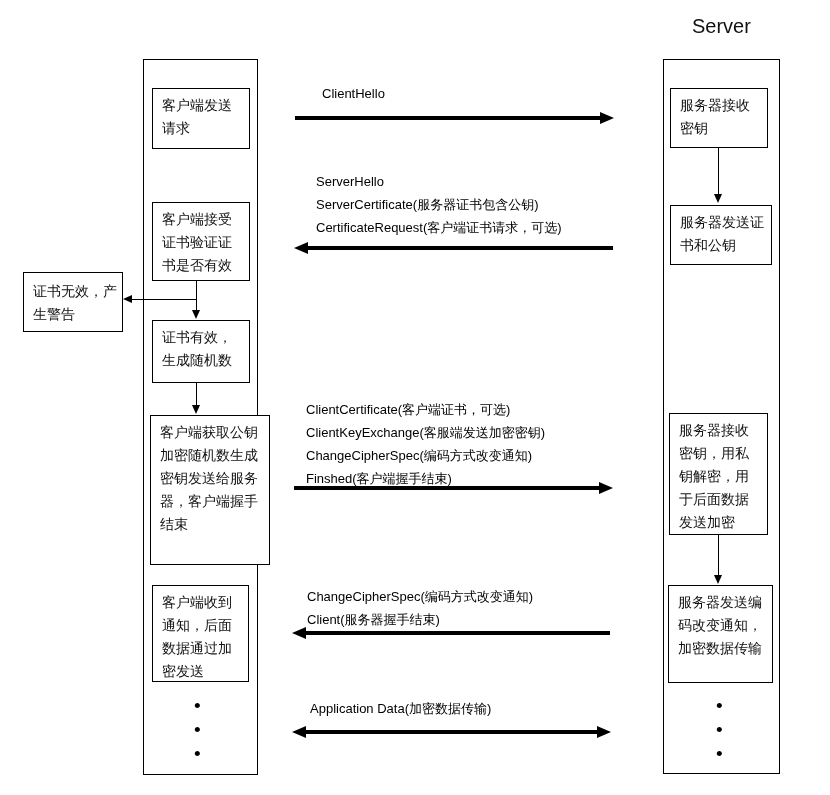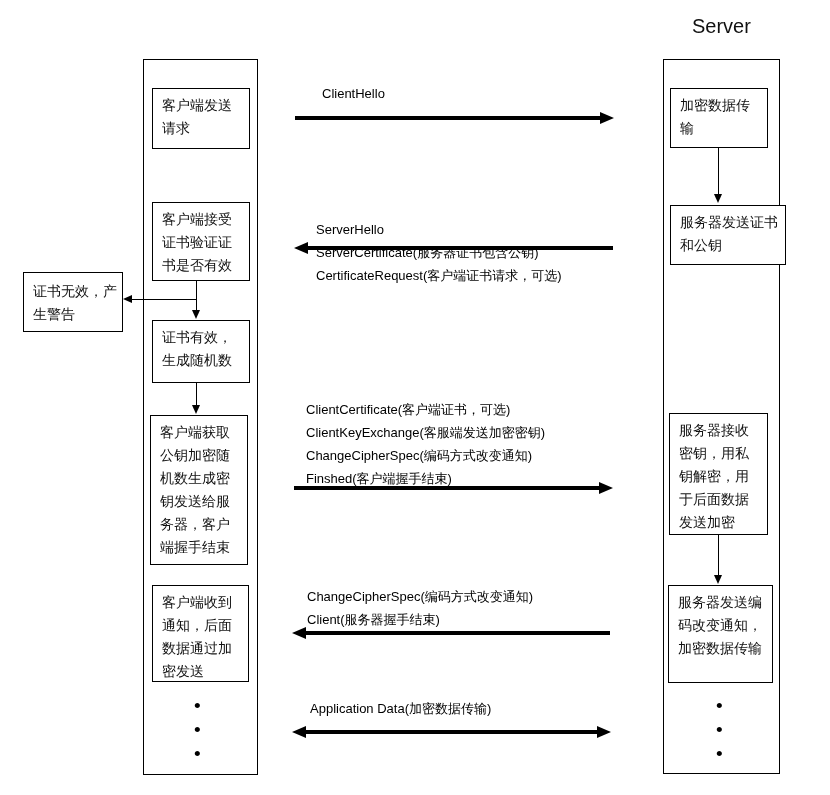--- a/index.html
+++ b/index.html
@@ -92,39 +92,39 @@
 
   <div class="title" style="left:170px; top:29px;margin-top:32px;">Client</div>
   <div class="title" style="left:692px; top:15px;">Server</div>
 
   <div class="lifeline" style="left:143px; top:59px; width:115px; height:716px;"></div>
   <div class="lifeline" style="left:663px; top:59px; width:117px; height:715px;"></div>
 
   <div class="node" style="left:152px; top:88px;  width:98px;  height:61px;">客户端发送请求</div>
   <div class="node" style="left:152px; top:202px; width:98px;  height:79px;">客户端接受证书验证证书是否有效</div>
   <div class="node" style="left:152px; top:320px; width:98px;  height:63px;">证书有效，生成随机数</div>
-  <div class="node" style="left:150px; top:415px; width:98px;  height:150px;">客户端获取公钥加密随机数生成密钥发送给服务器，客户端握手结束</div>
+  <div class="node" style="left:150px; top:415px; width:120px;  height:150px;">客户端获取公钥加密随机数生成密钥发送给服务器，客户端握手结束</div>
   <div class="node" style="left:152px; top:585px; width:97px;  height:97px;font-family:Liberation Serif, serif;">客户端收到通知，后面数据通过加密发送</div>
 
   <div class="node" style="left:23px; top:272px; width:100px; height:60px; padding-top:7px;">证书无效，产生警告</div>
 
-  <div class="node" style="left:670px; top:88px;  width:98px;  height:60px;">加密数据传输</div>
-  <div class="node" style="left:670px; top:205px; width:116px; height:60px;">服务器发送证书和公钥</div>
+  <div class="node" style="left:670px; top:88px;  width:98px;  height:60px;">服务器接收密钥</div>
+  <div class="node" style="left:670px; top:205px; width:102px; height:60px;">服务器发送证书和公钥</div>
   <div class="node" style="left:669px; top:413px; width:99px;  height:122px;">服务器接收密钥，用私钥解密，用于后面数据发送加密</div>
   <div class="node" style="left:668px; top:585px; width:105px; height:98px;">服务器发送编码改变通知，加密数据传输</div>
 
   <div class="msg-label" style="left:322px; top:82px;">
     <div>ClientHello</div>
   </div>
   <div class="arrow-h dir-right" style="left:295px; top:112px; width:318px;">
     <div class="shaft"></div>
     <div class="head-right"></div>
   </div>
 
-  <div class="msg-label" style="left:316px; top:170px;margin-top:48px;">
+  <div class="msg-label" style="left:316px; top:170px;">
     <div>ServerHello</div>
     <div>ServerCertificate(服务器证书包含公钥)</div>
     <div>CertificateRequest(客户端证书请求，可选)</div>
   </div>
   <div class="arrow-h dir-left" style="left:295px; top:242px; width:318px;">
     <div class="shaft"></div>
     <div class="head-left"></div>
   </div>
 
   <div class="msg-label" style="left:306px; top:398px;">

